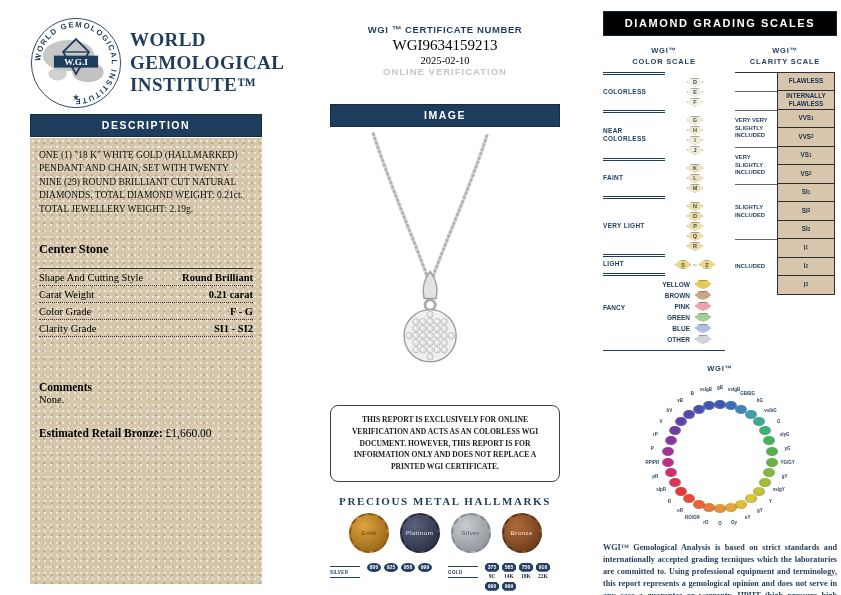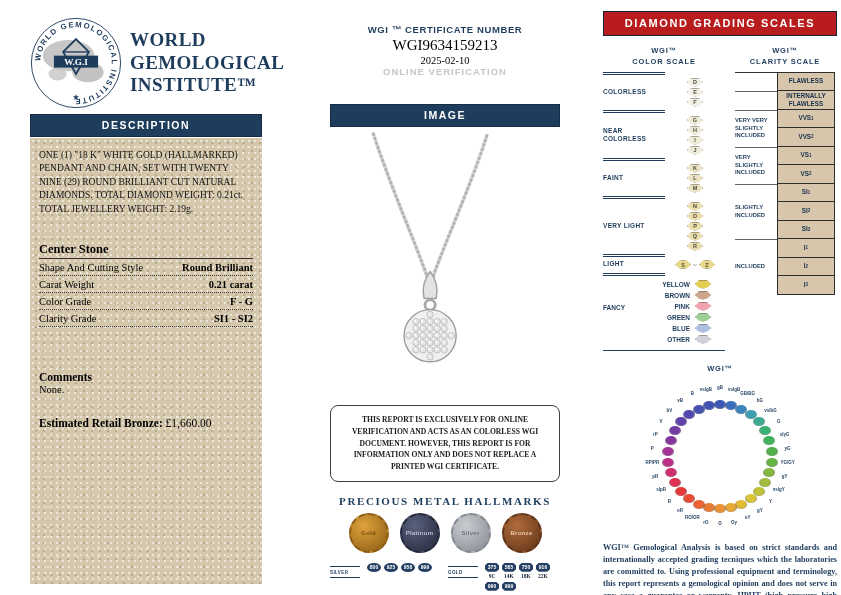--- a/index.html
+++ b/index.html
@@ -18,21 +18,21 @@
   .beige-panel { margin-top:1px; height:446px; padding:11px 9px 8px;
       background-color:#d5c7ab;
       background-image:
         radial-gradient(rgba(255,255,255,.55) 1px, transparent 1.4px),
         radial-gradient(rgba(255,255,255,.38) 1px, transparent 1.4px),
         radial-gradient(rgba(148,130,98,.42) 1px, transparent 1.4px);
       background-size:6px 6px, 10px 10px, 8px 8px;
       background-position:0 0, 3px 4px, 2px 1px; }
   .desc-body { font-size:9.5px; line-height:1.42; color:#111; }
   .stone-title { margin-top:26px; font-weight:bold; font-size:12.5px; color:#000;
-                 border-bottom:1px solid #333; padding-bottom:1px; }
+                 border-bottom:1px solid #333; padding-bottom:11px; }
   .cs-row { display:flex; justify-content:space-between; align-items:flex-end;
             font-size:10.5px; padding:3px 0 2px; border-bottom:1.5px dotted #3c3c3c; }
   .cs-v { font-weight:bold; }
   .comments-block { margin-top:44px; }
   .comments-title { font-weight:bold; font-size:11.5px; }
   .comments-value { font-size:10.5px; margin-top:1px; }
   .retail-row { margin-top:22px; font-size:11.5px; }
   .retail-label { font-weight:bold; }
 
   
@@ -66,21 +66,21 @@
   .hm-stampwrap { text-align:center; }
   .hm-stamp { min-width:14px; height:9px; padding:0 1px; background:#243f63; color:#fff;
               font-family:"Liberation Sans", sans-serif; font-weight:bold; font-size:5px;
               display:flex; align-items:center; justify-content:center; }
   .hm-stamp.oval { border-radius:50%; }
   .hm-stamp.oct { clip-path:polygon(20% 0,80% 0,100% 30%,100% 70%,80% 100%,20% 100%,0 70%,0 30%); }
   .hm-cap { font-family:"Liberation Serif", serif; font-weight:bold; font-size:5.5px; color:#14233a; margin-top:1px; }
 
   
   .right-col { position:absolute; left:603px; top:11px; width:234px; }
-  .grading-bar { background:#b91c1c; color:#fff; text-align:center; font-family:"Liberation Sans", sans-serif;
+  .grading-bar { background:#000000; color:#fff; text-align:center; font-family:"Liberation Sans", sans-serif;
                  font-weight:bold; font-size:11px; letter-spacing:1.6px; padding:5px 0 6px; border:1px solid #10243a; }
   .scales { display:flex; margin-top:9px; }
   .scale-title { text-align:center; color:#1e3c5c; font-family:"Liberation Sans", sans-serif;
                  font-weight:bold; font-size:7.5px; letter-spacing:.8px; line-height:1.5; margin-bottom:4px; }
   .color-scale { width:122px; }
   .clarity-scale { width:100px; margin-left:10px; }
   .csc-group { display:flex; align-items:center; min-height:12px; }
   .csc-label { width:62px; font-family:"Liberation Sans", sans-serif; font-weight:bold; font-size:6.5px;
                color:#1e3c5c; letter-spacing:.3px; line-height:1.3; }
   .csc-sep { height:3px; border-top:1px solid #1e3c5c; border-bottom:1px solid #1e3c5c; width:62px; margin:2px 0; }

